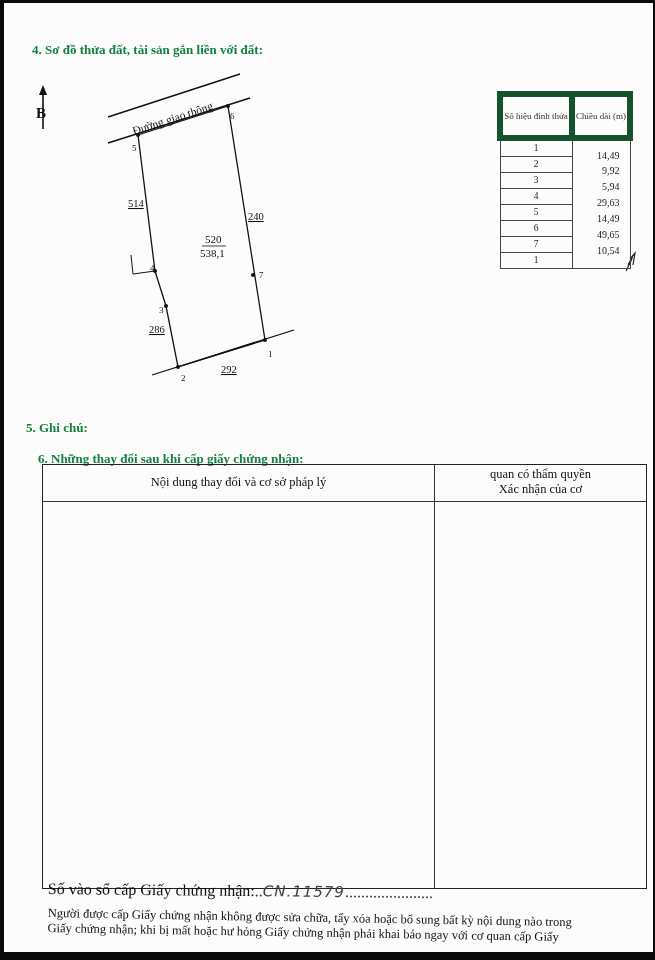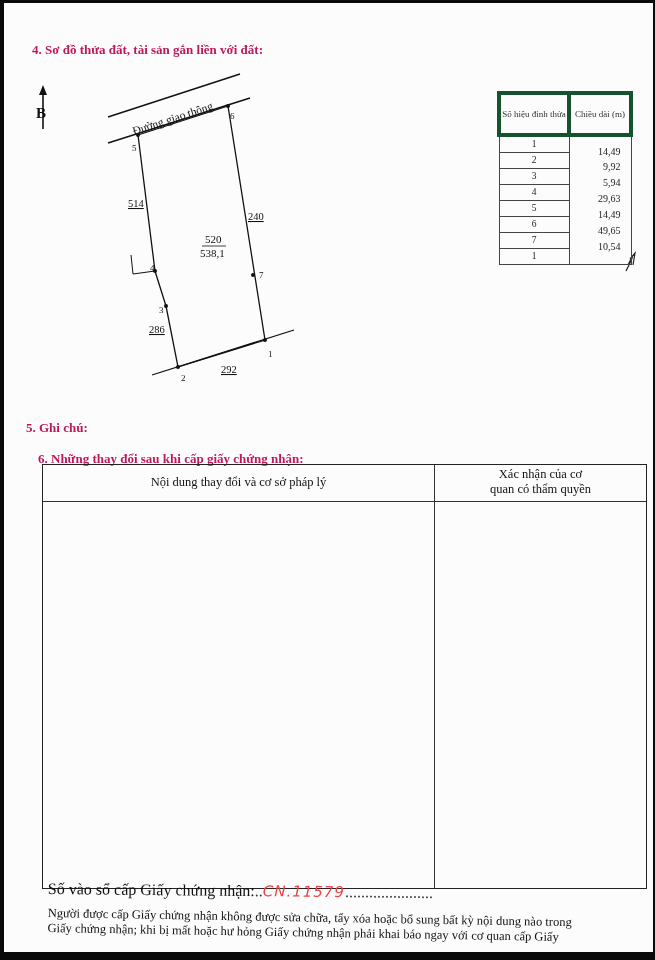--- a/index.html
+++ b/index.html
@@ -8,35 +8,35 @@
       position: relative; overflow: hidden;
       font-family: "Liberation Serif", "DejaVu Serif", serif;
       color: #111;
     }
     .page {
       position: absolute; left: 4px; top: 3px; width: 649px; height: 953px;
       background: #fcfcfc; overflow: hidden;
     }
     .heading {
       position: absolute; font-weight: bold; font-size: 13px; white-space: nowrap;
-      color: #be185d;
+      color: #15803d;
     }
     #h4 { left: 28px; top: 39px; }
     #h5 { left: 22px; top: 417px; }
     #h6 { left: 34px; top: 441px; margin-top: 7px; }
     svg.map { position: absolute; left: 0; top: 0; }
     .map text { font-family: "Liberation Serif", serif; fill: #111; }
     
     .coord-table {
       position: absolute; left: 493px; top: 88px; width: 136px;
       border: 1px solid #444; border-collapse: collapse; font-size: 9px;
       color: #222;
     }
     .coord-table th {
-      font-weight: normal; border: 4px solid #14532d; height: 38px; line-height: 11px;
+      font-weight: normal; border: 6px solid #14532d; height: 38px; line-height: 11px;
       padding: 0; text-align: center; color: #333;
     }
     .coord-table td { padding: 0; border-left: 1px solid #444; border-right: 1px solid #444; }
     .coord-table .col1 { width: 66px; }
     .pt { height: 15px; border-bottom: 1px solid #444; text-align: center; line-height: 15px; font-size: 9.5px; }
     .pt:last-child { border-bottom: none; }
     .lens { position: relative; }
     .len { position: absolute; right: 10px; font-size: 10px; text-align: right; }
     
     .changes {
@@ -46,21 +46,21 @@
     .changes .hdr { position: absolute; left: 0; top: 0; right: 0; height: 36px; border-bottom: 1.5px solid #333; }
     .changes .divider { position: absolute; left: 391px; top: 0; bottom: 0; border-left: 1px solid #333; }
     .changes .c1 { position: absolute; left: 0; width: 391px; top: 10px; text-align: center; font-size: 12.5px; }
     .changes .c2 { position: absolute; left: 392px; right: 0; top: 2px; text-align: center; font-size: 12.5px; line-height: 15px; }
     .reg-line {
       position: absolute; left: 44px; top: 877px; font-size: 16px; white-space: nowrap;
       transform: rotate(0.6deg); transform-origin: left top;
     }
     .reg-line .hand {
       font-family: "DejaVu Sans", sans-serif; font-size: 15px; letter-spacing: 1px;
-      color: #ef4444; font-style: italic;
+      color: #404040; font-style: italic;
     }
     .reg-line .dots { letter-spacing: 0px; color: #333; }
     .note {
       position: absolute; left: 44px; top: 903px; font-size: 12.5px; line-height: 15px; width: 600px;
       transform: rotate(1deg); transform-origin: left top; white-space: nowrap;
     }
     .bottom-bar { position: absolute; left: 0; right: 0; bottom: 0; height: 8px; background: #0a0a0a; }
   </style>
 </head>
 <body>
@@ -145,22 +145,22 @@
   </tbody>
     </table>
 
   <div id="h5" class="heading">5. Ghi chú:</div>
   <div id="h6" class="heading">6. Những thay đổi sau khi cấp giấy chứng nhận:</div>
 
   <div class="changes">
     <div class="hdr">
       <div class="c1">Nội dung thay đổi và cơ sở pháp lý</div>
       <div class="c2">
+        <div>quan có thẩm quyền</div>
         <div>Xác nhận của cơ</div>
-        <div>quan có thẩm quyền</div>
       </div>
     </div>
     <div class="divider"></div>
   </div>
 
   <div class="reg-line">
     <span>Số vào sổ cấp Giấy chứng nhận:</span><span class="dots">..</span><span class="hand">CN.11579</span><span class="dots">......................</span>
   </div>
 
   <div class="note">

